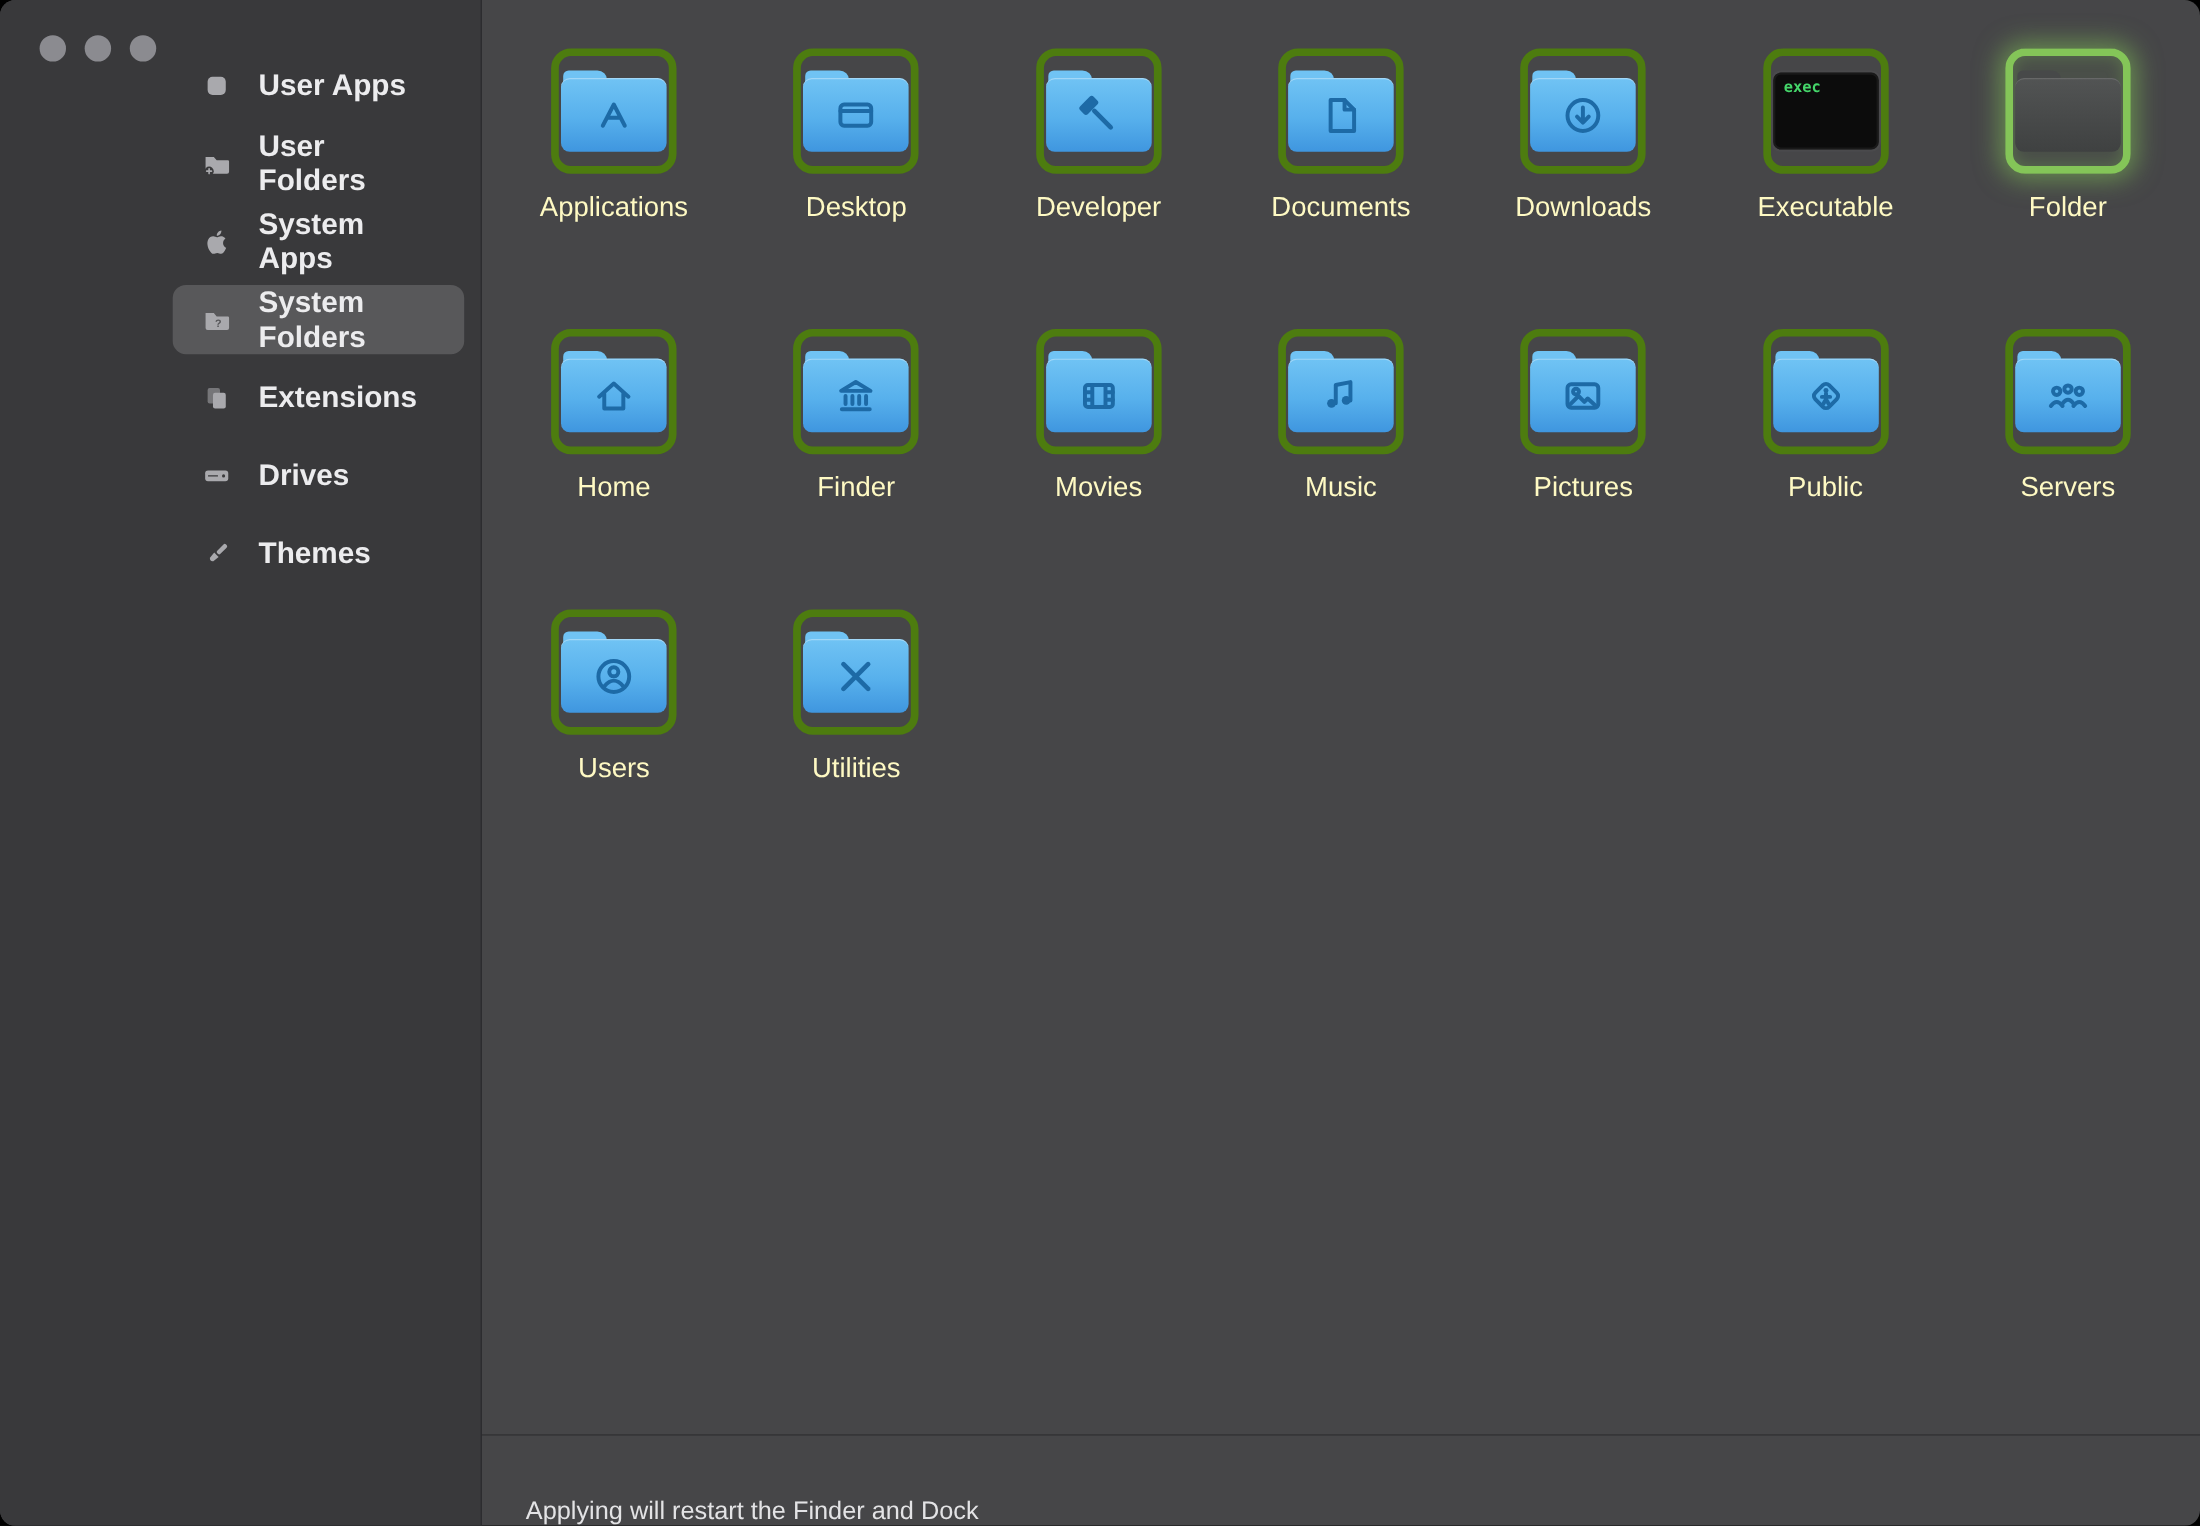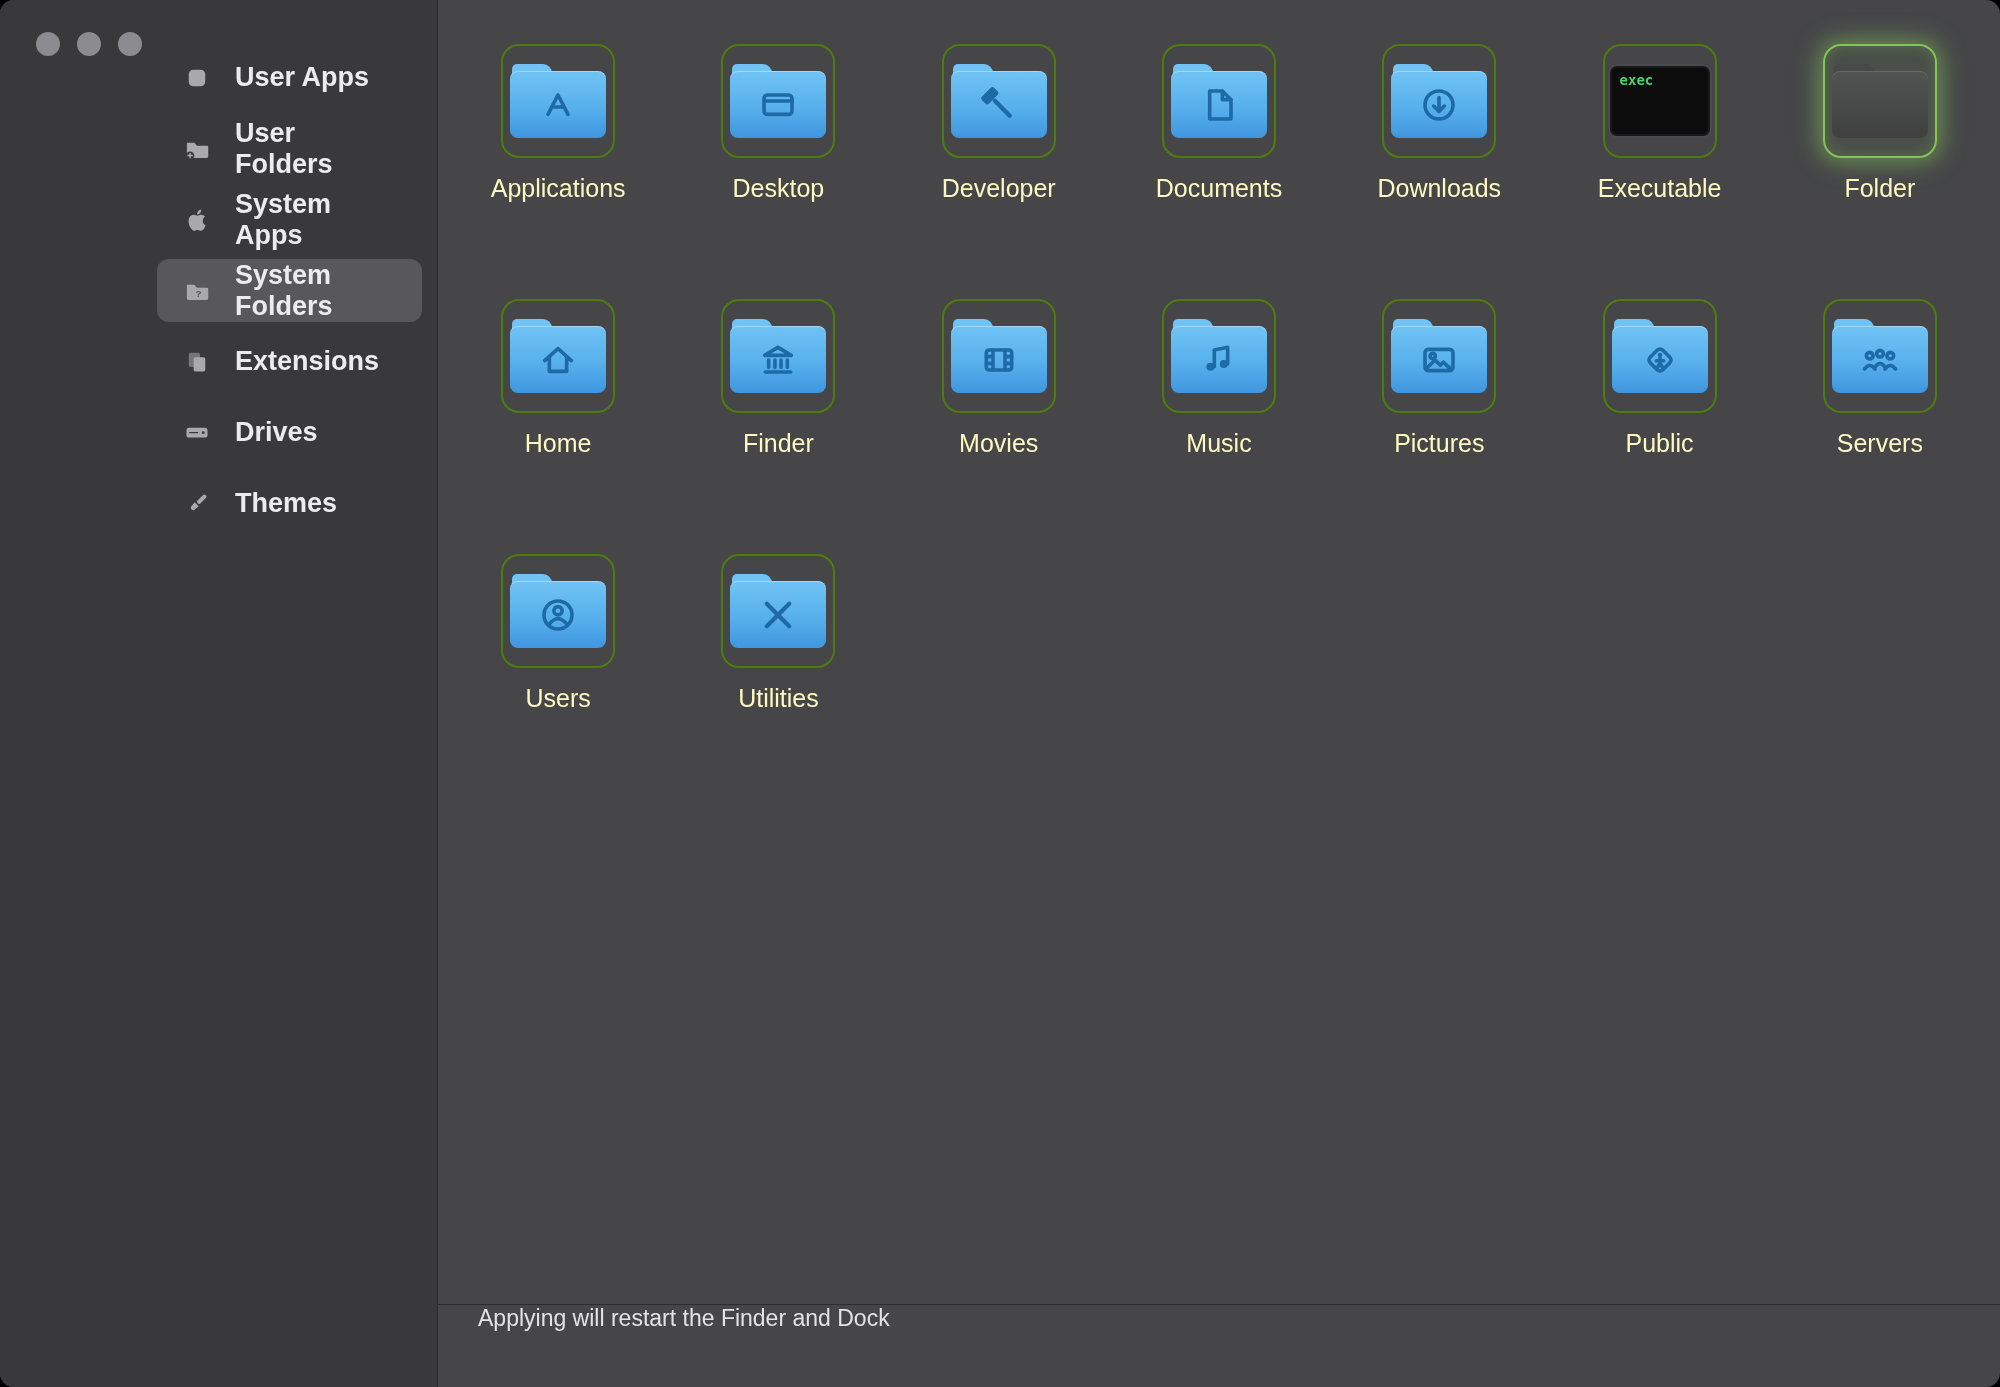--- a/index.html
+++ b/index.html
@@ -16,21 +16,21 @@
     border-radius:12px;color:#ececee;font-size:27px;font-weight:600;cursor:default;}
   .side-item.selected{background:#58585a;}
   .side-icon{width:36px;height:36px;flex:none;display:flex;}
   .sicon{width:36px;height:36px;display:block;}
   .sf{fill:#a9a9ad;}
   
   .main{flex:1;display:flex;flex-direction:column;min-width:0;}
   .grid-wrap{flex:1;overflow:hidden;padding:44px 10px 0 10px;}
   .grid{display:grid;grid-template-columns:repeat(7,1fr);row-gap:96px;}
   .cell{display:flex;flex-direction:column;align-items:center;}
-  .tile{width:114px;height:114px;box-sizing:border-box;border:2px solid #4d7c0f;
+  .tile{width:114px;height:114px;box-sizing:border-box;border:7px solid #4d7c0f;
     border-radius:18px;display:flex;align-items:center;justify-content:center;}
   .tile.selected{border-color:var(--selected-green,#84c558);
     box-shadow:0 0 22px 5px rgba(132,197,88,.55), inset 0 0 14px rgba(132,197,88,.3);
     background:rgba(132,197,88,.08);}
   .cell-label{margin-top:16px;font-size:25px;color:#fef9c3;}
   
   .folder{position:relative;width:96px;height:74px;}
   .folder .tab{position:absolute;top:0;left:2px;width:40px;height:16px;
     border-radius:5px 9px 0 0;background:var(--folder-blue-top,#79c7f3);}
   .folder .fbody{position:absolute;top:7px;left:0;right:0;bottom:0;border-radius:8px;
@@ -45,21 +45,21 @@
   .gf{fill:#1d6aa6;}
   .gt{fill:#ecf6fd;font-weight:700;font-size:12.5px;
     font-family:"Liberation Sans","DejaVu Sans",sans-serif;}
   
   .exec{position:relative;width:100px;height:70px;background:#0c0c0c;
     border:2px solid #4a4a4c;border-radius:9px;box-shadow:inset 0 0 0 2px #191919;}
   .exec span{position:absolute;top:6px;left:10px;color:var(--exec-green,#45d66a);
     font-family:"DejaVu Sans Mono","Liberation Mono",monospace;font-size:14px;font-weight:600;}
   
   .footer{height:82px;flex:none;border-top:1px solid #2d2d2f;display:flex;
-    align-items:flex-start;padding:0 16px 0 40px;}
+    align-items:flex-end;padding:0 16px 0 40px;}
   .footer-note{font-size:23px;color:#e3e3e5;flex:1;}
   .footer-buttons{display:flex;gap:22px;}
   .btn{min-width:162px;height:46px;border-radius:10px;background:#69696c;color:#fafafa;
     font-size:24px;font-family:inherit;display:flex;align-items:center;justify-content:center;
     border:none;cursor:pointer;padding:0 26px;}
 </style>
 </head>
 <body>
 
 <div class="window">

